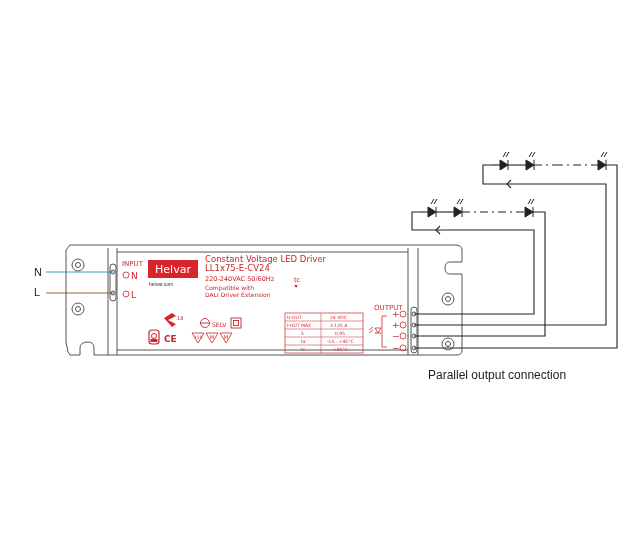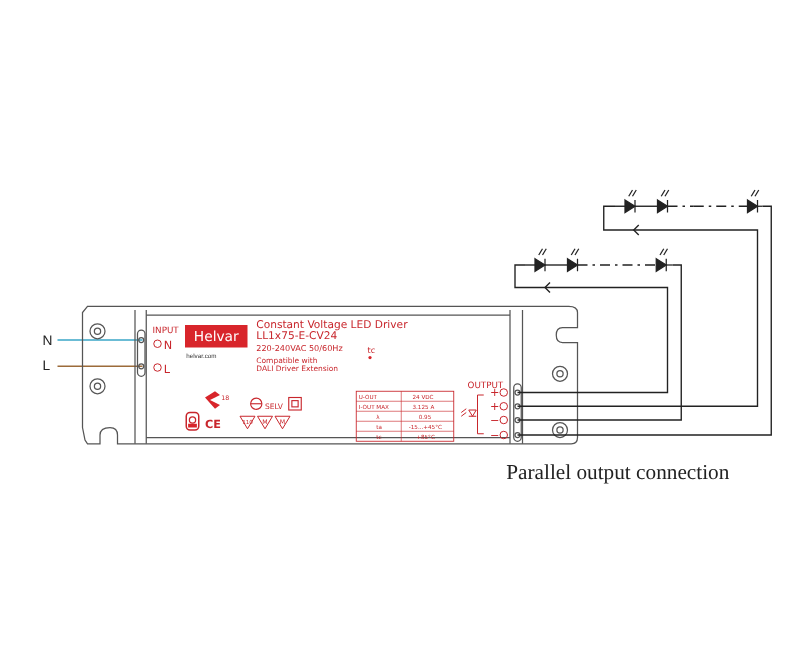--- a/index.html
+++ b/index.html
@@ -1,20 +1,20 @@
 <!DOCTYPE html>
 <html><head>
 <meta charset="utf-8">
 <style>
   html, body { margin:0; padding:0; background:#ffffff; }
   body { width:640px; height:533px; position:relative; overflow:hidden; font-family:"Liberation Sans", sans-serif; }
   svg { position:absolute; left:0; top:0; }
   .red { fill:#d8252b; }
   .redtxt { fill:#c8262c; font-family:"DejaVu Sans", sans-serif; }
-  .caption { position:absolute; left:405px; top:368px; font-size:17px; color:#222; font-family:Liberation Serif, serif; }
+  .caption { position:absolute; left:428px; top:368px; font-size:12px; color:#222; font-family:Liberation Sans, sans-serif; }
 </style>
 </head>
 <body>
 
 <svg width="640" height="533" viewBox="0 0 640 533">
 
   <text x="34" y="276" font-size="11" fill="#222">N</text>
   <line x1="46" y1="272" x2="114" y2="272" stroke="#3aa6c7" stroke-width="1.2"></line>
   <text x="34" y="296" font-size="11" fill="#222">L</text>
   <line x1="46" y1="293" x2="114" y2="293" stroke="#9c6b3a" stroke-width="1.2"></line>

